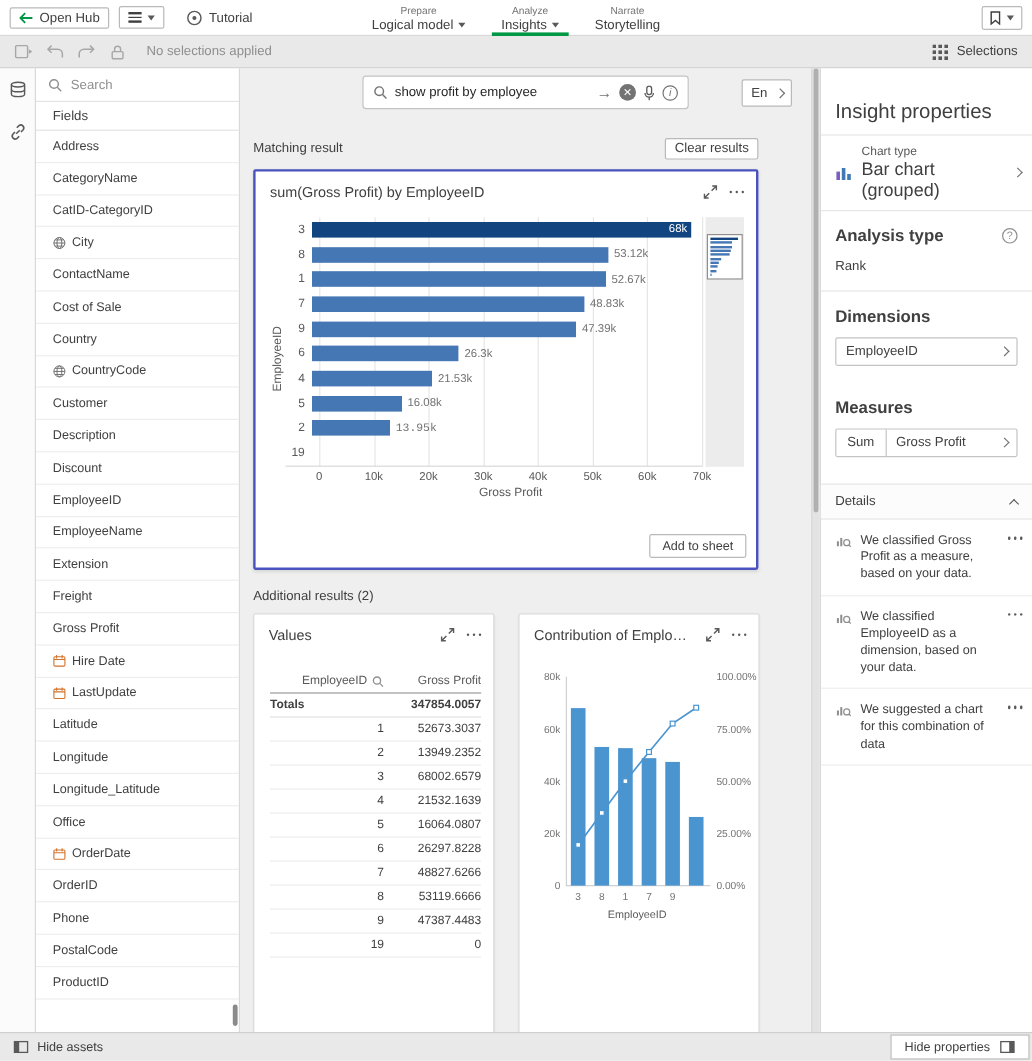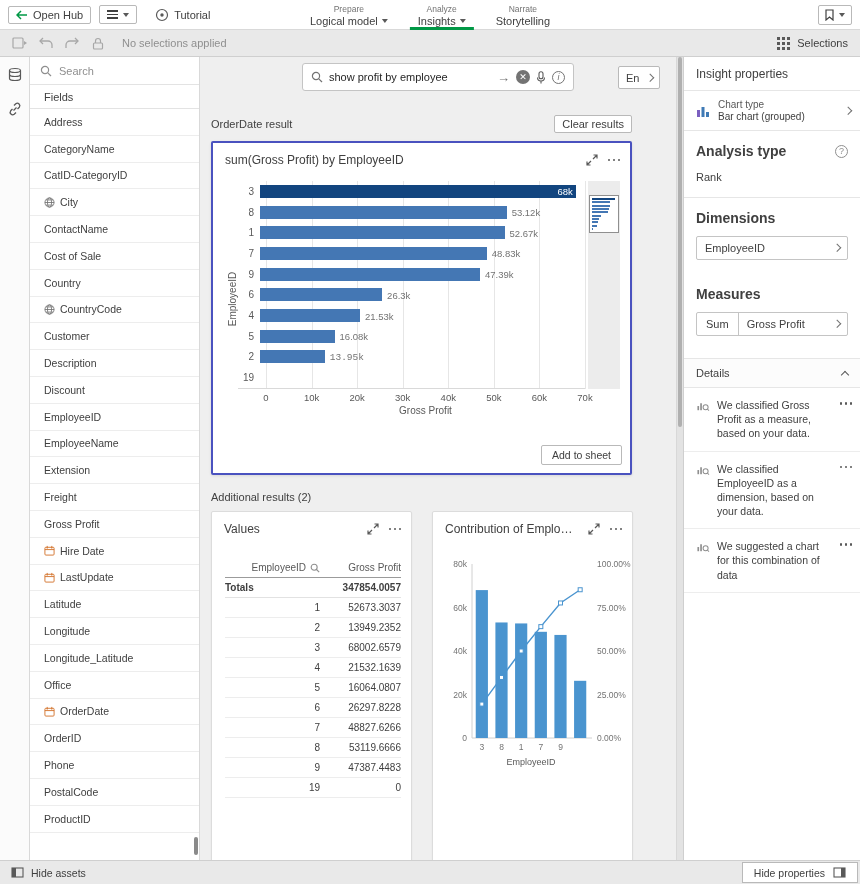--- a/index.html
+++ b/index.html
@@ -102,25 +102,25 @@
   .vt-row{display:flex;align-items:center;height:20px;border-bottom:1px solid #ededed;cursor:pointer;}
 
   .contrib-svg{position:absolute;left:3px;top:42px;}
   .legend-box{position:absolute;left:38px;bottom:40px;width:12px;height:12px;background:#d2d2d2;}
 
   .main-scrollbar{width:7px;background:#e3e3e3;border-left:1px solid #d8d8d8;position:relative;flex:0 0 auto;}
   .main-thumb{position:absolute;top:0;left:1px;right:1px;height:370px;background:#b0b0b0;border-radius:3px;}
 
   
   .props{width:177px;background:#fff;border-left:1px solid #cfcfcf;display:flex;flex-direction:column;flex:0 0 auto;font-size:11px;}
-  .props-title{padding:10px 12px 9px;font-size:12px;color:#404040;}
+  .props-title{padding:10px 12px 9px;font-size:17px;color:#404040;margin-top:16px;}
   .chart-type-row{display:flex;align-items:center;padding:8px 10px 8px 12px;gap:8px;border-top:1px solid #e6e6e6;border-bottom:1px solid #e6e6e6;cursor:pointer;}
   .ct-text{flex:1;display:flex;flex-direction:column;gap:1px;min-width:0;}
   .ct-label{font-size:10px;color:#595959;}
-  .ct-value{font-size:10px;color:#404040;}
+  .ct-value{font-size:15px;color:#404040;}
   .section{padding:12px 12px 0;}
   .sec-head{display:flex;align-items:center;justify-content:space-between;}
   .sec-title{font-weight:bold;font-size:14px;color:#404040;}
   .help-circle{width:13px;height:13px;border-radius:50%;border:1px solid #8f8f8f;color:#8f8f8f;font-size:9px;display:flex;align-items:center;justify-content:center;cursor:pointer;}
   .analysis-value{margin:12px 0 14px;color:#404040;}
   .divider{height:1px;background:#e6e6e6;}
   .prop-btn{margin:10px 12px 14px;height:24px;border:1px solid #c4c4c4;border-radius:2px;background:#fff;display:flex;align-items:center;padding:0 8px;gap:6px;cursor:pointer;font-family:inherit;font-size:11px;color:#404040;}
   .prop-btn .lab{flex:1;text-align:left;white-space:nowrap;overflow:hidden;text-overflow:ellipsis;}
   .prop-btn .agg{align-self:stretch;display:flex;align-items:center;border-right:1px solid #c4c4c4;margin:0 2px 0 -8px;padding:0 9px;}
   .details-head{display:flex;align-items:center;justify-content:space-between;padding:8px 12px;border-top:1px solid #e6e6e6;border-bottom:1px solid #e6e6e6;margin-top:8px;background:#fcfcfc;cursor:pointer;}
@@ -412,21 +412,21 @@
           <span class="info-circle">i</span>
         </div>
         <button class="btn lang-btn">
           <span>En</span>
           <span class="chev-right"></span>
         </button>
       </div>
 
       <div class="results">
         <div class="match-row">
-          <span class="match-label">OrderDate result</span>
+          <span class="match-label">Matching result</span>
           <button class="btn">Clear results</button>
         </div>
 
         <section class="main-card">
           <div class="card-head">
             <span class="card-title">sum(Gross Profit) by EmployeeID</span>
             <span class="icon-btn">
                 <svg width="12" height="12" viewBox="0 0 12 12">
                   <path d="M7.5 1H11v3.5M11 1 7 5" stroke="#595959" fill="none" stroke-width="1.2"></path>
                   <path d="M4.5 11H1V7.5M1 11l4-4" stroke="#595959" fill="none" stroke-width="1.2"></path>

